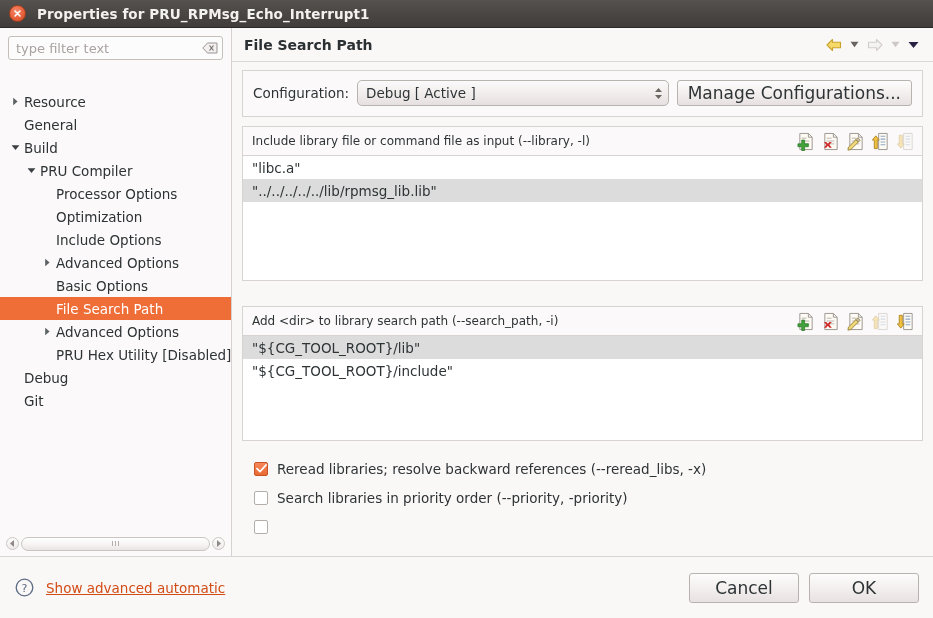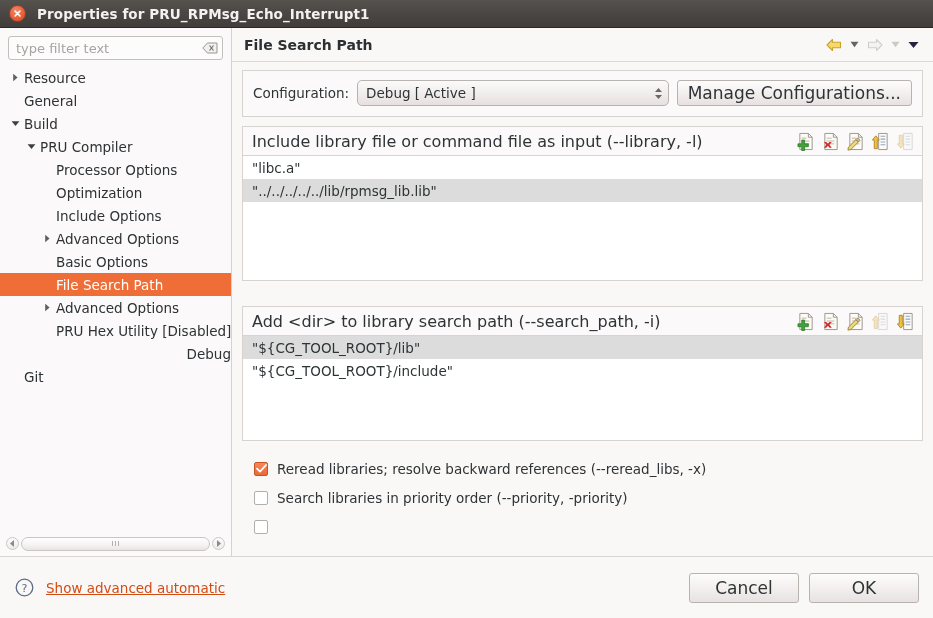--- a/index.html
+++ b/index.html
@@ -62,20 +62,21 @@
   
   .left-panel {
     width: 232px;
     flex: 0 0 232px;
     display: flex; flex-direction: column;
     background: #fbf9f9;
     border-right: 1px solid #d7d2d0;
     box-sizing: border-box;
     padding: 0;
     min-height: 0;
+    gap: 24px;
   }
   .filter-wrap { padding: 8px 8px 4px 8px; }
   .filter-box {
     height: 24px;
     border: 1px solid #c5bfbc;
     border-radius: 3px;
     background: #fdfcfc;
     display: flex; align-items: center;
     box-sizing: border-box;
     padding: 0 4px 0 7px;
@@ -243,21 +244,21 @@
     flex: 0 0 auto;
     display: flex; flex-direction: column;
   }
   .list-header {
     height: 28px;
     flex: 0 0 28px;
     display: flex; align-items: center;
     padding: 0 5px 0 9px;
     box-sizing: border-box;
     background: #fbf9f9;
-    font-size: 16px;
+    font-size: 12px;
     justify-content: center;
   }
   .list-header .lh-text { flex: 1 1 auto; white-space: nowrap; }
   .list-tools { display: flex; align-items: center; gap: 3px; }
   .tool-btn {
     width: 22px; height: 21px;
     display: flex; align-items: center; justify-content: center;
     cursor: pointer;
   }
   .tool-btn.disabled { opacity: .35; cursor: default; }
@@ -423,21 +424,21 @@
               <svg width="7" height="9" viewBox="0 0 7 9">
                 <path d="M1.2 0.8 L5.6 4.5 L1.2 8.2 Z" fill="#5c6164"></path>
               </svg>
             </span>
             <span class="tree-label">Advanced Options</span>
           </div>
           <div class="tree-item" style="padding-left: 40px;">
             <span class="tw"></span>
             <span class="tree-label">PRU Hex Utility  [Disabled]</span>
           </div>
-          <div class="tree-item" style="padding-left: 8px; justify-content: flex-end;">
+          <div class="tree-item" style="padding-left: 8px;">
             <span class="tw"></span>
             <span class="tree-label">Debug</span>
           </div>
           <div class="tree-item" style="padding-left: 8px;">
             <span class="tw"></span>
             <span class="tree-label">Git</span>
           </div>
         </div>
 
       <div class="hscroll-wrap">

